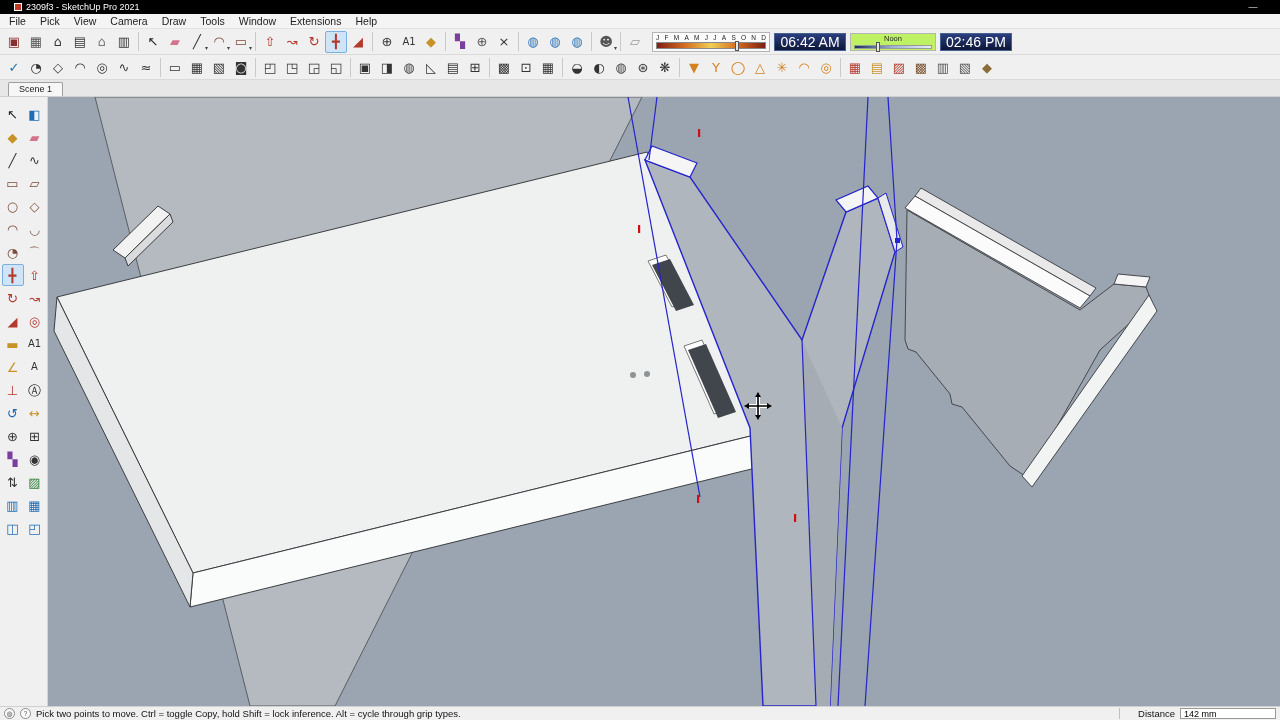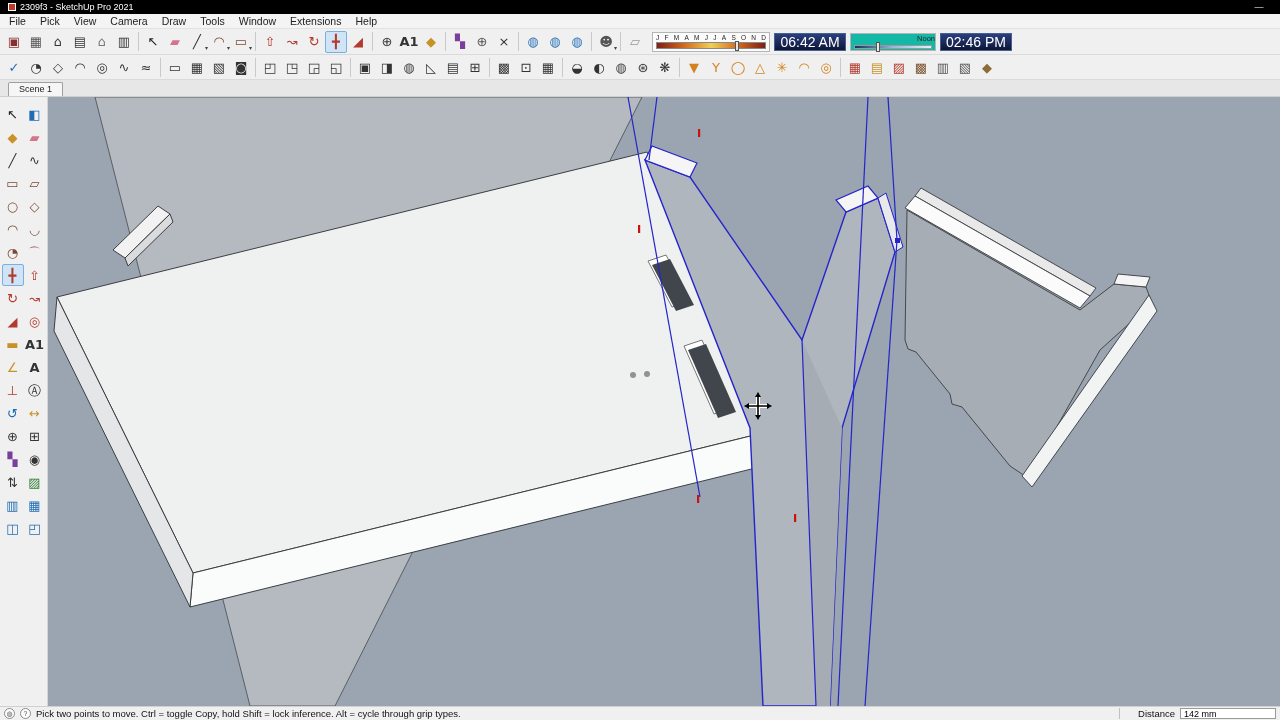--- a/index.html
+++ b/index.html
@@ -2,53 +2,53 @@
 <html><head>
 <meta charset="utf-8">
 <style>
   *{box-sizing:border-box;margin:0;padding:0}
   html,body{width:1280px;height:720px;overflow:hidden;background:#000;
     font-family:"Liberation Sans","DejaVu Sans",sans-serif;user-select:none}
   #app{width:1280px;height:720px;display:flex;flex-direction:column;background:#f0f0f0}
 
   
   #titlebar{height:14px;background:#000;color:#fff;display:flex;align-items:center;
-    font-size:9px;padding:0 8px;flex:0 0 14px}
+    font-size:9px;padding:0 14px;flex:0 0 14px}
   #titlebar .appicon{width:8px;height:8px;background:#c0392b;border:1px solid #fff;margin-right:4px}
   #titlebar .title{flex:1}
   #titlebar .winbtn{width:26px;text-align:center;font-size:9px;color:#ddd}
 
   
   #menubar{height:15px;background:#f4f4f4;display:flex;align-items:center;
     font-size:10.5px;color:#222;flex:0 0 15px;border-bottom:1px solid #e2e2e2;padding-left:2px}
   .menu-item{padding:0 7px;height:15px;line-height:15px;cursor:default}
 
   
   .toolbar{background:#f0f0f0;display:flex;align-items:center;padding:1px 3px;border-bottom:1px solid #dadada}
   #toolbar1{height:26px;flex:0 0 26px}
   #toolbar2{height:25px;flex:0 0 25px}
   .tbtn{width:22px;height:22px;display:flex;align-items:center;justify-content:center;
     border:1px solid transparent;border-radius:2px;position:relative;cursor:default;flex:0 0 auto}
   .tbtn.active{background:#cfe4f7;border-color:#7ab0e0}
   .tbtn .glyph{font-size:13px;line-height:1;font-family:"DejaVu Sans",sans-serif}
-  .tbtn .glyph.small{font-size:13px;font-weight:bold}
+  .tbtn .glyph.small{font-size:10px;font-weight:normal}
   .tbtn .dd{position:absolute;right:-1px;bottom:1px;font-size:6px;color:#444}
   .sep{width:1px;height:19px;background:#c9c9c9;margin:0 3px;flex:0 0 1px}
 
   
   #shadow-controls{display:flex;align-items:center;margin-left:6px;gap:4px}
   .month-box{width:118px;height:20px;border:1px solid #b5b5b5;background:#fbfbfb;padding:1px 3px}
   .month-letters{display:flex;justify-content:space-between;font-size:6.5px;color:#222;line-height:7px}
   .month-track{height:7px;margin-top:1px;position:relative;border:1px solid #888;
     background:linear-gradient(90deg,#7e1f14,#d2691e,#f0cf56,#d2691e,#7e1f14)}
   .month-handle{position:absolute;top:-2px;width:4px;height:10px;background:#e8e8e8;border:1px solid #555}
   .time-box{width:72px;height:18px;color:#fff;font-size:14px;display:flex;align-items:center;
     justify-content:center;background:linear-gradient(180deg,#2a3f7e,#0d1638);border:1px solid #46618f}
-  .time-slider{width:86px;height:18px;border:1px solid #b5b5b5;background:#14b8a6;position:relative;
-    display:flex;align-items:center;justify-content:flex-end}
+  .time-slider{width:86px;height:18px;border:1px solid #b5b5b5;background:#bef264;position:relative;
+    display:flex;align-items:center;justify-content:center}
   .time-slider .track{position:absolute;left:3px;right:3px;top:11px;height:4px;border:1px solid #999;
     background:linear-gradient(90deg,#1c2d5e,#9fb4d8,#e8eef8)}
   .time-slider .noon{font-size:7.5px;color:#222;margin-top:-6px}
   .time-handle{position:absolute;top:8px;width:4px;height:10px;background:#e8e8e8;border:1px solid #555}
 
   
   #scenebar{height:17px;flex:0 0 17px;background:#e7e7e7;border-bottom:1px solid #cfcfcf;
     display:flex;align-items:flex-end;padding-left:8px}
   .scene-tab{background:#f6f6f6;border:1px solid #9f9f9f;border-bottom:none;font-size:9px;
     padding:1px 10px 2px;color:#222;border-radius:2px 2px 0 0}

